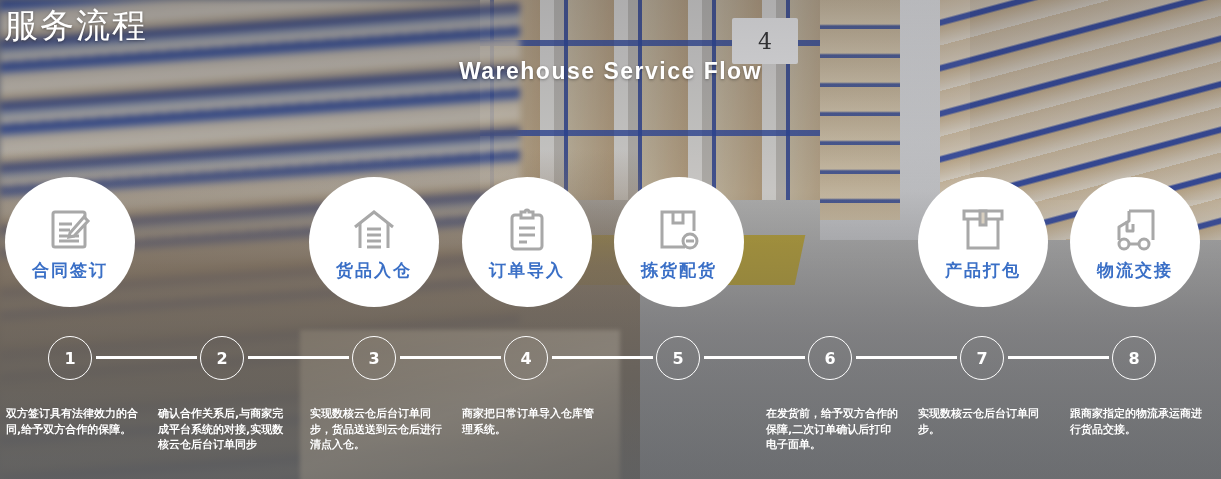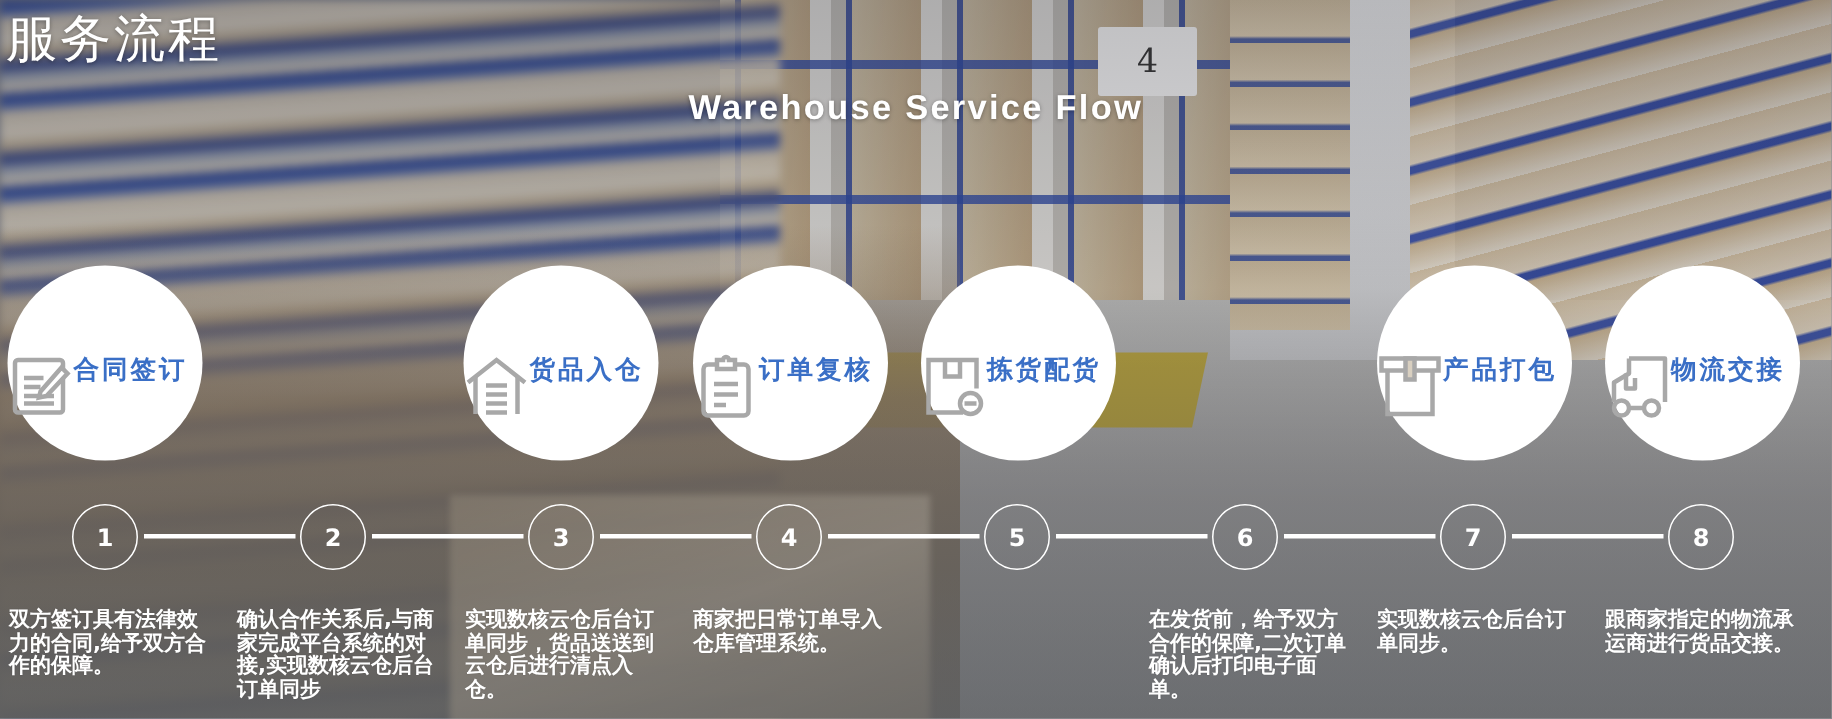--- a/index.html
+++ b/index.html
@@ -91,41 +91,41 @@
   }
   .title-en {
     position: absolute; left: 0; width: 1221px; top: 58px; text-align: center;
     font-family: "Liberation Sans", sans-serif; font-weight: bold;
     font-size: 23px; color: #fff; letter-spacing: 1.5px;
     text-shadow: 0 1px 3px rgba(0,0,0,.35);
   }
 
   .circle {
     position: absolute; top: 177px; width: 130px; height: 130px; border-radius: 50%;
-    background: #fff; display: flex; flex-direction: row; align-items: center;
+    background: #fff; display: flex; flex-direction: column; align-items: center;
     cursor: pointer;
   }
   .circle .icon { margin-top: 30px; width: 44px; height: 44px; }
   .circle .icon svg { width: 44px; height: 44px; display: block; }
   .circle .label {
     margin-top: 8px; font-size: 17px; font-weight: bold; color: #3a6fc6; letter-spacing: 2px;
   }
 
   .step {
     position: absolute; top: 336px; width: 42px; height: 42px; border-radius: 50%;
     border: 1.5px solid #fff; color: #fff; font-size: 16px; font-weight: bold;
     display: flex; align-items: center; justify-content: center;
     font-family: "DejaVu Sans", sans-serif;
   }
   .connector {
     position: absolute; top: 356px; height: 3px; background: #fff;
   }
   .desc {
     position: absolute; top: 406px; width: 136px;
-    color: #fff; font-size: 14px; font-weight: bold; line-height: 15.5px;
+    color: #fff; font-size: 11px; font-weight: bold; line-height: 15.5px;
     text-shadow: 0 0 1px rgba(0,0,0,.2);
   }
 </style>
 </head>
 <body>
 
 <div class="bg">
   <div class="bg-base"></div>
   <div class="bg-mid"></div>
   <div class="bg-mid-shelf"></div>
@@ -178,21 +178,21 @@
   <div class="circle" style="left:462px">
     <div class="icon">
       <svg viewBox="0 0 44 44" fill="none" stroke="#a8a8a8" stroke-width="3">
         <rect x="7" y="8" width="30" height="34" rx="3"></rect>
         <path d="M16 8 V5 h4 a2 2 0 0 1 4 0 h4 v3 v3 H16 Z" fill="#fff"></path>
         <line x1="14" y1="21" x2="30" y2="21"></line>
           <line x1="14" y1="28" x2="30" y2="28"></line>
         <line x1="14" y1="35" x2="22" y2="35"></line>
       </svg>
     </div>
-    <div class="label">订单复核</div>
+    <div class="label">订单导入</div>
   </div>
 
   <div class="circle" style="left:614px">
     <div class="icon">
       <svg viewBox="0 0 44 44" fill="none" stroke="#a8a8a8" stroke-width="3">
         <path d="M28 40 H5 V5 H37 V24"></path>
         <path d="M16 5 V16 H26 V5"></path>
         <circle cx="33" cy="34" r="7"></circle>
         <line x1="29" y1="34" x2="37" y2="34"></line>
       </svg>

